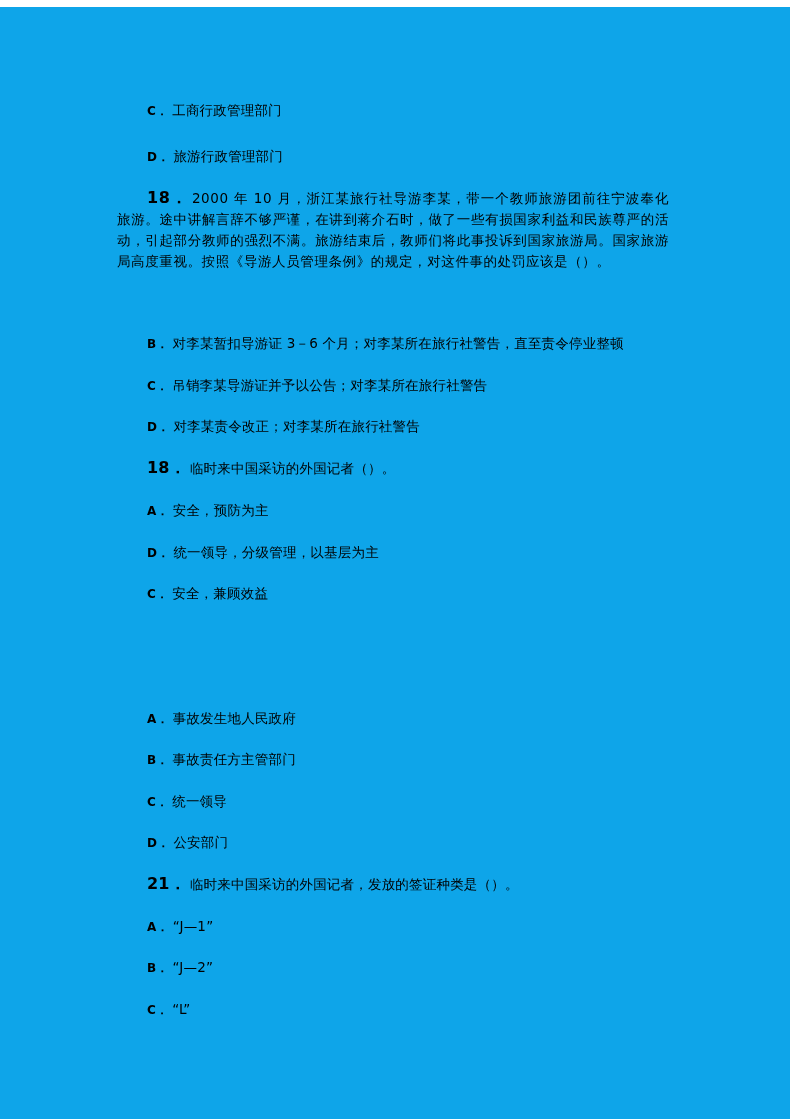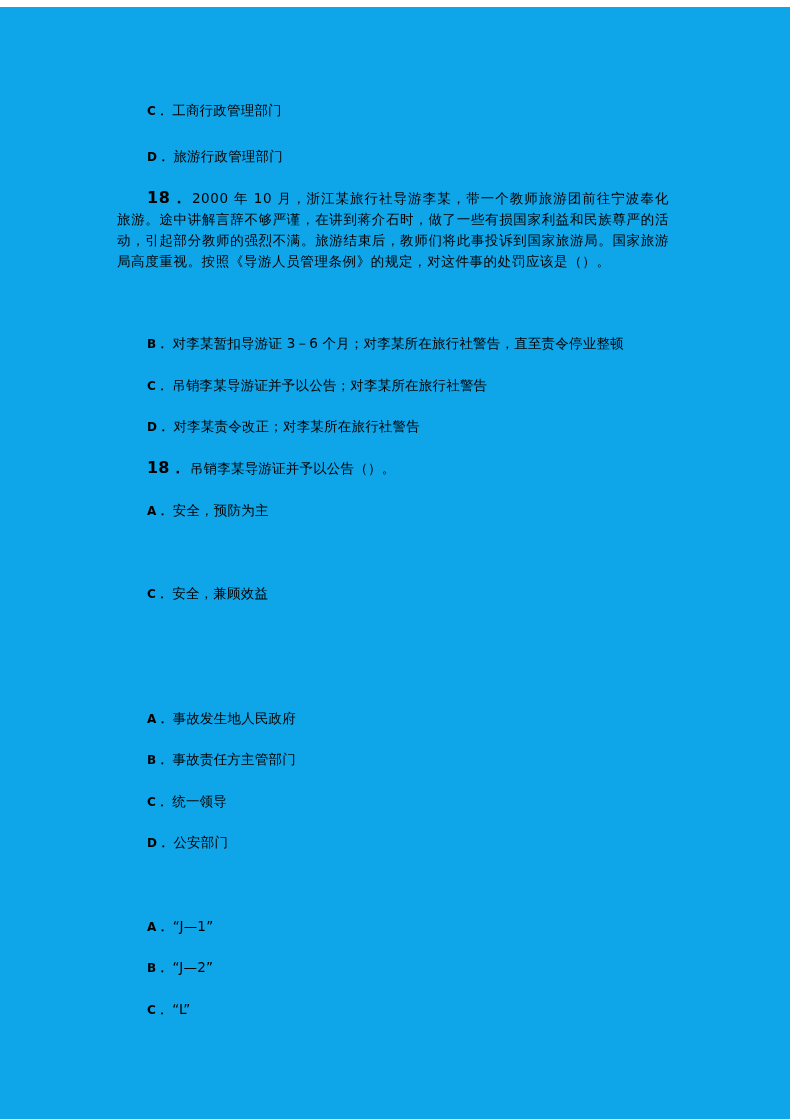--- a/index.html
+++ b/index.html
@@ -77,27 +77,30 @@
 
   <div class="line" style="top:409px">
     <span class="label">D．</span><span>对李某责令改正；对李某所在旅行社警告</span>
   </div>
 
   <div class="line" style="top:368px">
     <span class="label">C．</span><span>吊销李某导游证并予以公告；对李某所在旅行社警告</span>
   </div>
 
   <div class="line" style="top:451px">
-    <span class="num">18．</span><span>吊销李某导游证并予以公告（）。</span>
+    <span class="num">18．</span><span>临时来中国采访的外国记者（）。</span>
   </div>
 
   <div class="line" style="top:493px">
     <span class="label">A．</span><span>安全，预防为主</span>
   </div>
 
+  <div class="line" style="top:535px">
+    <span class="label">D．</span><span>统一领导，分级管理，以基层为主</span>
+  </div>
 
   <div class="line" style="top:576px">
     <span class="label">C．</span><span>安全，兼顾效益</span>
   </div>
 
 
 
   <div class="line" style="top:701px">
     <span class="label">A．</span><span>事故发生地人民政府</span>
   </div>
@@ -107,20 +110,23 @@
   </div>
 
   <div class="line" style="top:784px">
     <span class="label">C．</span><span>统一领导</span>
   </div>
 
   <div class="line" style="top:825px">
     <span class="label">D．</span><span>公安部门</span>
   </div>
 
+  <div class="line" style="top:867px">
+    <span class="num">21．</span><span>临时来中国采访的外国记者，发放的签证种类是（）。</span>
+  </div>
 
   <div class="line" style="top:909px">
     <span class="label">A．</span><span>“J—1”</span>
   </div>
 
   <div class="line" style="top:950px">
     <span class="label">B．</span><span>“J—2”</span>
   </div>
 
   <div class="line" style="top:992px">

